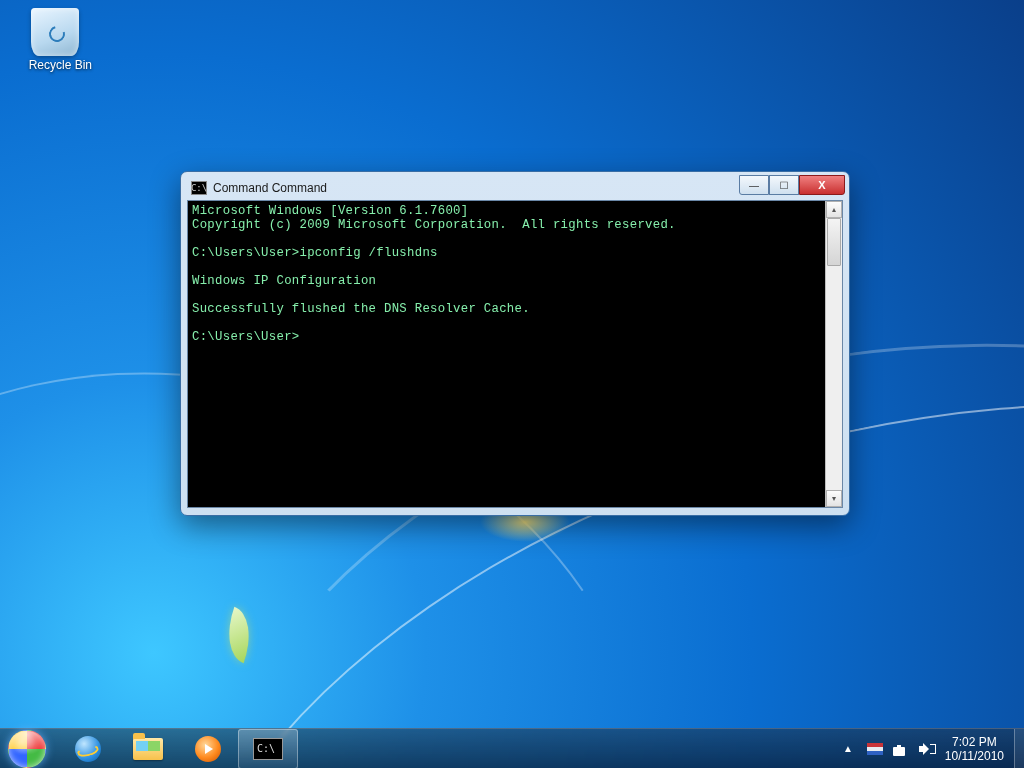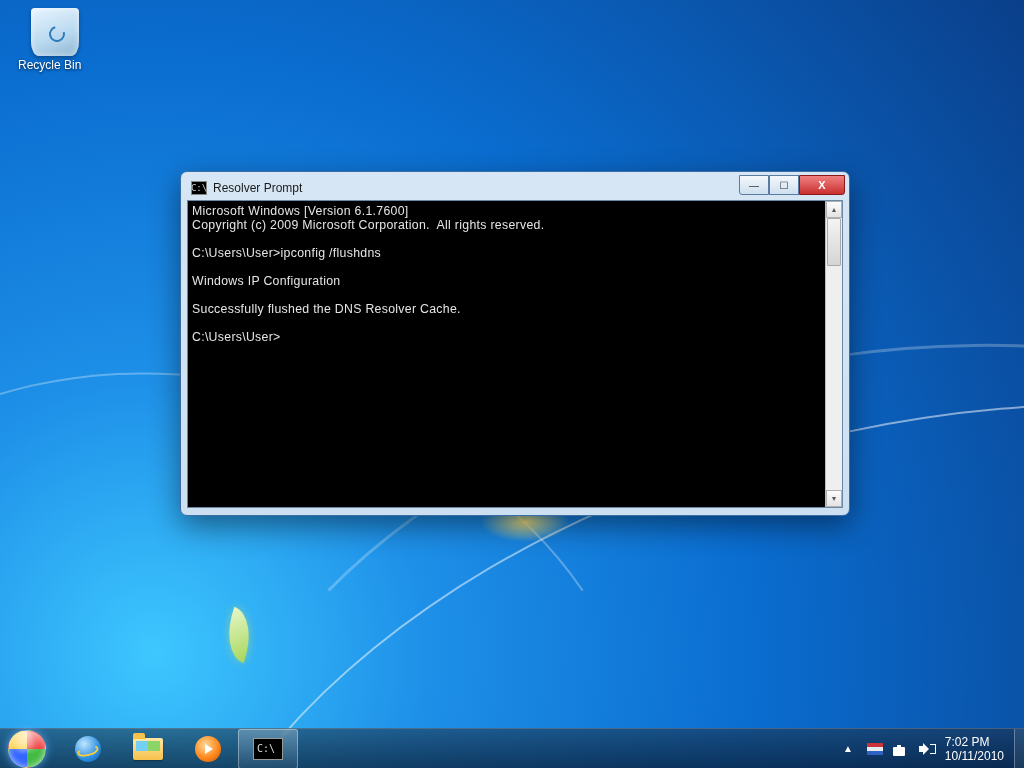--- a/index.html
+++ b/index.html
@@ -23,21 +23,21 @@
     box-shadow: 0 0 8px rgba(180,220,120,0.6);
   }
   .glow {
     position: absolute; left: 480px; top: 502px; width: 90px; height: 40px;
     background: radial-gradient(ellipse at center, rgba(255,230,120,0.9) 0%, rgba(255,230,120,0) 70%);
     border-radius: 50%;
   }
 
   
   .desktop-icon {
-    position: absolute; left: 18px; top: 8px; width: 74px; text-align: left;
+    position: absolute; left: 18px; top: 8px; width: 74px; text-align: right;
     color: #fff; font-size: 12px; text-shadow: 0 1px 3px rgba(0,0,0,0.8);
   }
   .recycle-glyph {
     width: 48px; height: 48px; margin: 0 auto 2px;
     background: linear-gradient(160deg, #e9f5ff 0%, #b8d8ef 60%, #8fb6d1 100%);
     border-radius: 4px 4px 8px 8px / 4px 4px 14px 14px;
     position: relative;
     box-shadow: inset 0 0 6px rgba(255,255,255,0.6), 0 2px 4px rgba(0,0,0,0.3);
   }
   .recycle-glyph::before {
@@ -78,21 +78,21 @@
     background: linear-gradient(#f08080, #c93030);
     border-color:#8a1a1a; color:#fff; font-weight:bold; font-size:11px;
   }
   .win-btn.max {}
   .console-wrap {
     height: 308px; background:#000; border:1px solid #6a87a7;
     display:flex;
   }
   .console {
     flex:1; padding:3px 20px 3px 4px;
-    color:#e5e5e5; font-family:Liberation Sans, sans-serif;
+    color:#86efac; font-family:Liberation Mono, monospace;
     font-size:12.3px; line-height:14px; white-space:pre;
     letter-spacing:0.3px;
   }
   .scrollbar {
     width:17px; background:#efefef; border-left:1px solid #bdbdbd;
     display:flex; flex-direction:column;
   }
   .sb-btn {
     height:17px; background:linear-gradient(#fdfdfd,#e3e3e3);
     border:1px solid #b0b0b0; display:flex; align-items:center; justify-content:center;
@@ -185,21 +185,21 @@
     linear-gradient(#d33 0 33%, #fff 33% 66%, #36c 66% 100%);}
   .net-icon { width:16px; height:14px; position:relative; }
   .net-icon::before{content:"";position:absolute;left:0;bottom:0;width:12px;height:9px;background:#fff;border-radius:1px;}
   .net-icon::after{content:"";position:absolute;left:4px;bottom:9px;width:4px;height:2px;background:#fff;}
   .vol-icon { width:16px; height:14px; position:relative; }
   .vol-icon::before{content:"";position:absolute;left:0;top:4px;width:4px;height:6px;background:#fff;}
   .vol-icon::after{content:"";position:absolute;left:4px;top:1px;width:0;height:0;
     border-left:6px solid #fff; border-top:6px solid transparent; border-bottom:6px solid transparent;}
   .vol-wave{position:absolute; left:11px; top:2px; width:6px; height:10px;
     border:1.5px solid #fff; border-left:none; border-радius:0 10px 10px 0;}
-  .clock { text-align:left; line-height:14px; font-size:12px; }
+  .clock { text-align:center; line-height:14px; font-size:12px; }
   .show-desktop {
     width:10px; height:40px; border-left:1px solid rgba(255,255,255,0.3);
     background:rgba(255,255,255,0.08);
   }
 </style>
 </head>
 <body>
 
 <div class="swoosh1"></div>
 <div class="swoosh2"></div>
@@ -208,21 +208,21 @@
 <div class="glow"></div>
 
 <div class="desktop-icon">
   <div class="recycle-glyph"></div>
   <div>Recycle Bin</div>
 </div>
 
 <div class="window">
   <div class="titlebar">
     <div class="app-icon">C:\</div>
-    <div class="title-text">Resolver Prompt</div>
+    <div class="title-text">Command Command</div>
     <div class="title-spacer"></div>
     <div class="win-btns">
       <div class="win-btn min">
           <span>—</span>
         </div>
       <div class="win-btn max">
           <span>☐</span>
         </div>
       <div class="win-btn close">
           <span>X</span>

